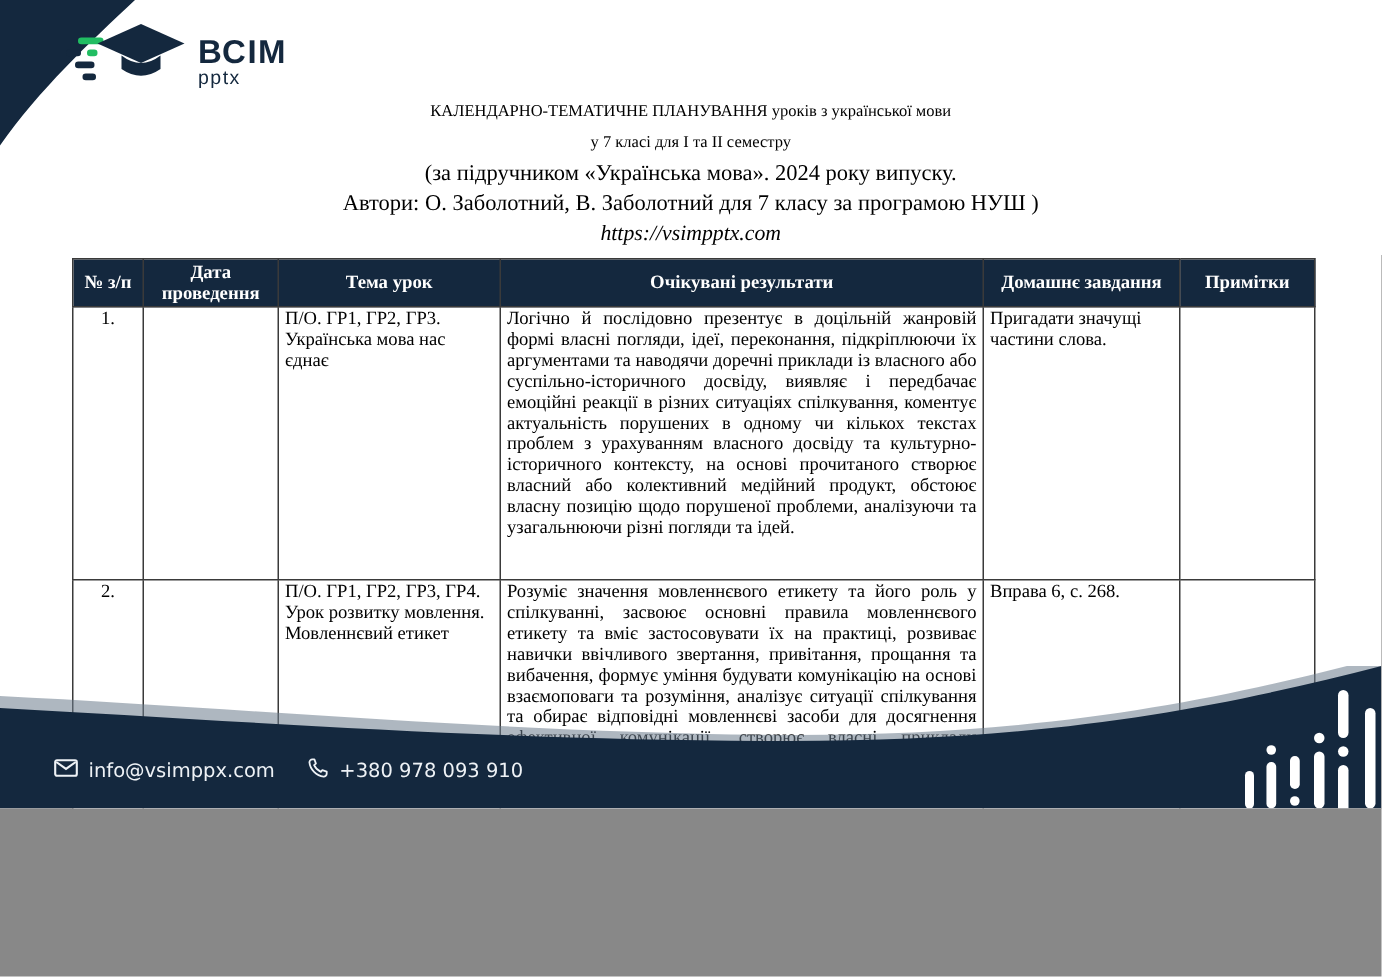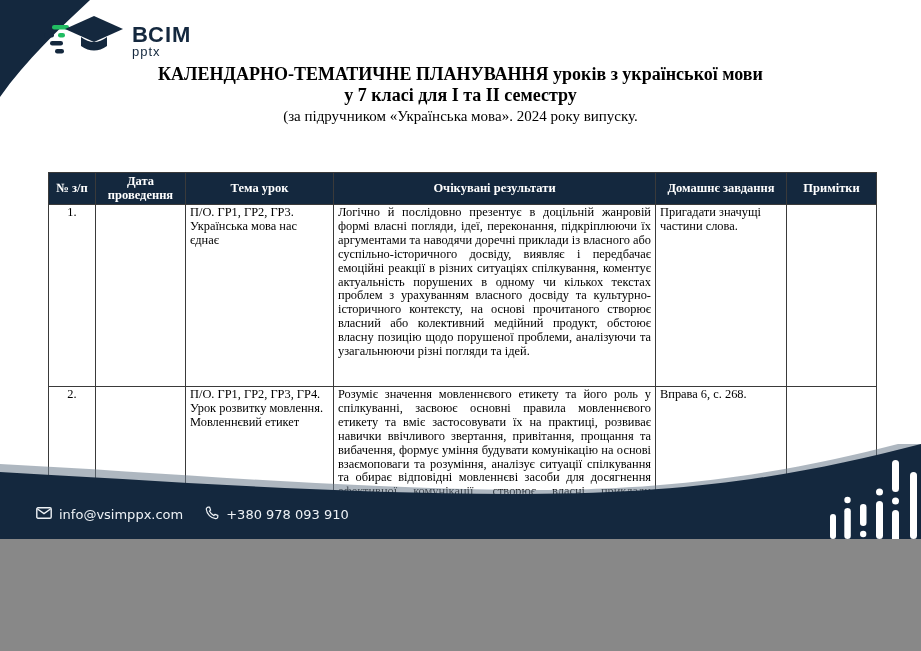--- a/index.html
+++ b/index.html
@@ -16,21 +16,21 @@
   .logo-text .brand{
     font-family:"Liberation Sans",sans-serif;font-weight:bold;
     font-size:22px;letter-spacing:1px;color:var(--navy);line-height:20px;
   }
   .logo-text .sub{
     font-family:"Liberation Sans",sans-serif;font-size:13px;
     color:var(--navy);line-height:13px;letter-spacing:1px;
   }
   
   .title-block{position:absolute;top:64px;left:0;width:100%;text-align:center;color:#000;}
-  .title-block .t-bold{font-weight:bold;font-size:18px;line-height:21px;}
+  .title-block .t-bold{font-weight:normal;font-size:11px;line-height:21px;}
   .title-block .t-reg{font-size:15px;line-height:20px;}
   .title-block .t-url{font-style:italic;font-size:14.5px;line-height:20px;color:#000;text-decoration:none;display:inline-block;}
   
   table.plan{
     position:absolute;left:48px;top:172px;width:828px;
     border-collapse:collapse;table-layout:fixed;
   }
   table.plan td,table.plan th{border:1px solid #3a3a3a;margin-left:20px;}
   table.plan thead th{
     background:var(--navy);color:#fff;font-weight:bold;font-size:12.5px;
@@ -80,20 +80,22 @@
     <span class="logo-text">
       <div class="brand">ВСІМ</div>
       <div class="sub">pptx</div>
     </span>
   </div>
 
   <div class="title-block">
     <div class="t-bold">КАЛЕНДАРНО-ТЕМАТИЧНЕ ПЛАНУВАННЯ уроків з української мови</div>
     <div class="t-bold">у 7 класі для І та ІІ семестру</div>
     <div class="t-reg">(за підручником «Українська мова». 2024 року випуску.</div>
+    <div class="t-reg">Автори: О. Заболотний, В. Заболотний для 7 класу за програмою НУШ )</div>
+    <a class="t-url" href="#">https://vsimpptx.com</a>
   </div>
 
   <table class="plan">
     <colgroup>
       <col style="width:47px">
         <col style="width:90px">
         <col style="width:148px">
       <col style="width:322px">
         <col style="width:131px">
         <col style="width:90px">

